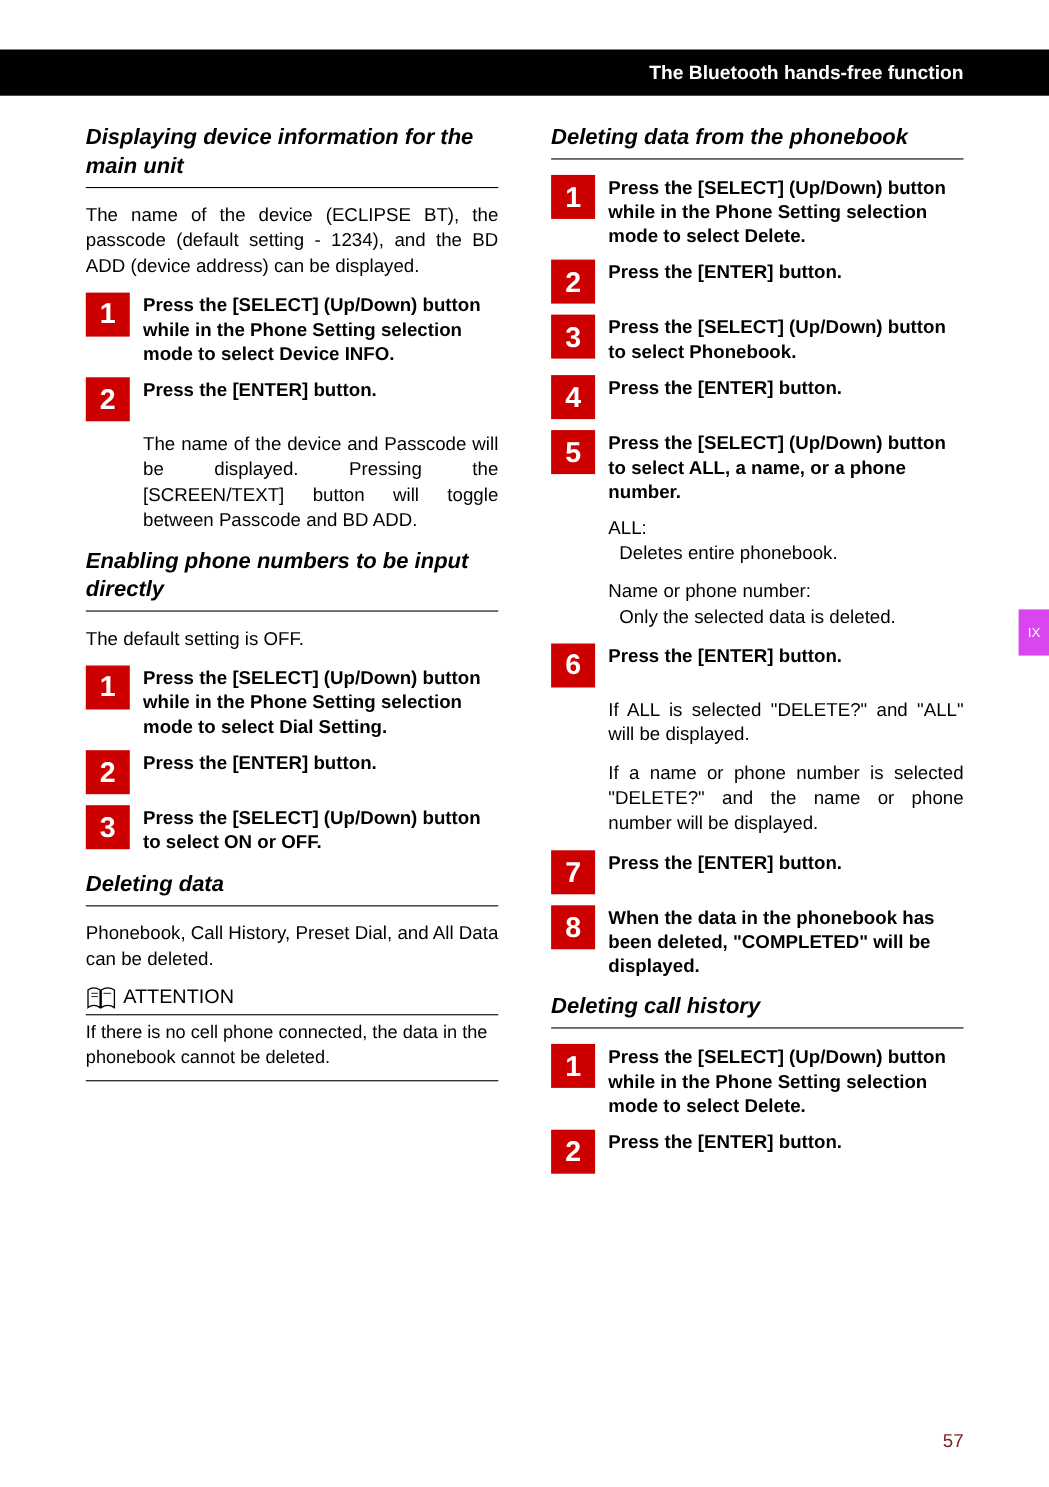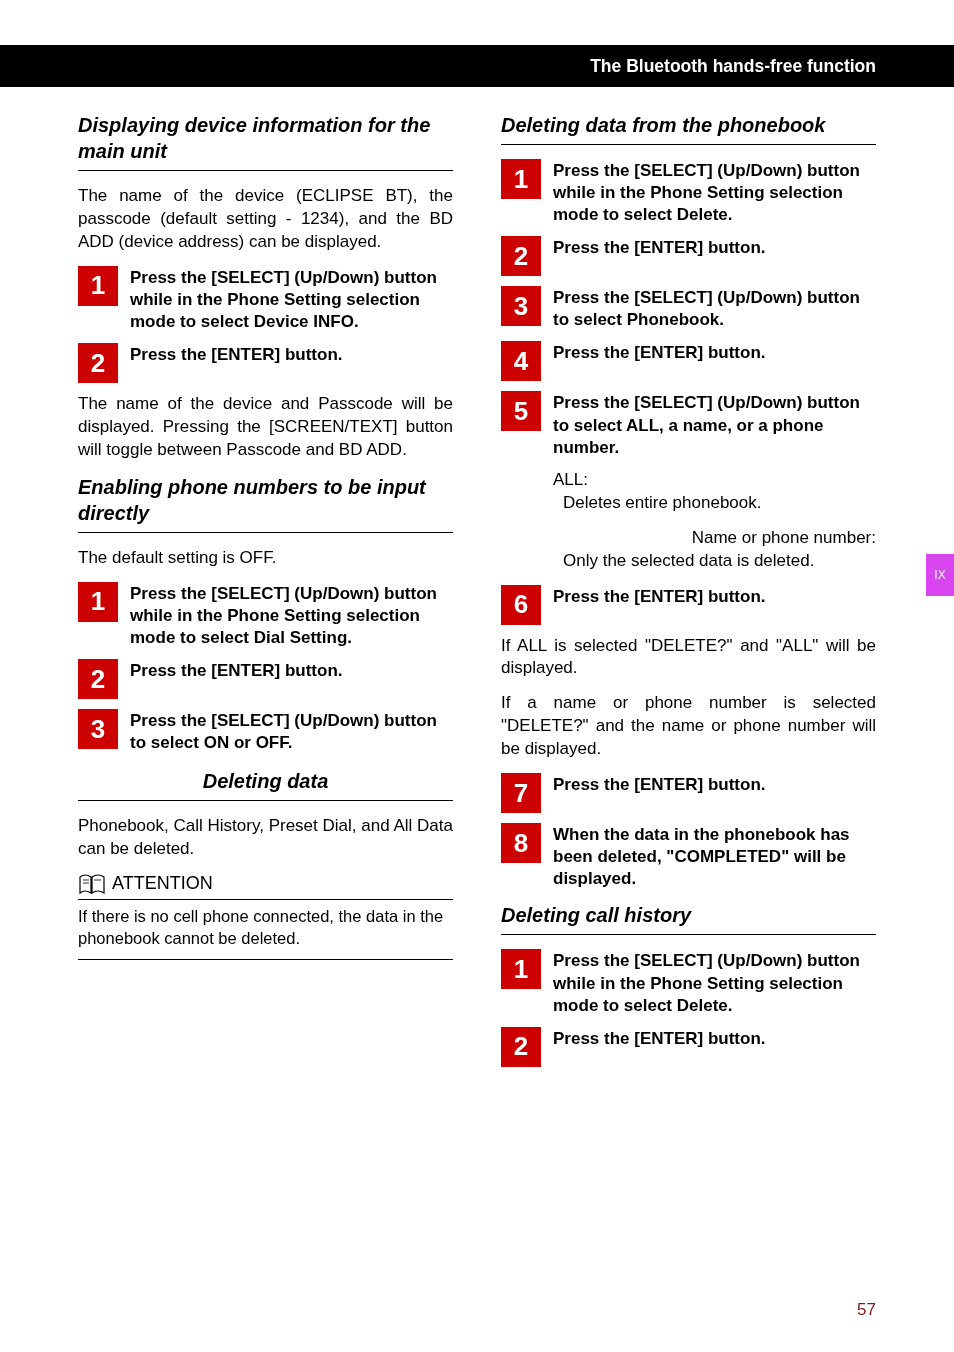--- a/index.html
+++ b/index.html
@@ -8,21 +8,21 @@
   .header-bar { position: absolute; top: 45px; left: 0; right: 0; height: 42px; background: #000; display: flex; justify-content: flex-end; align-items: center; padding-right: 78px; }
   .header-bar span { color: #fff; font-weight: bold; font-size: 17.5px; }
   .content { margin-top: 60px; display: flex; gap: 48px; }
   .col { width: 50%; }
   .sect-title { font-style: italic; font-weight: bold; font-size: 20px; line-height: 1.3; margin-bottom: 6px; }
   .sect-rule { border-bottom: 1px solid #000; margin-bottom: 14px; }
   .body-text { font-size: 17px; line-height: 1.35; text-align: justify; margin-bottom: 12px; }
   .step { display: flex; margin-bottom: 10px; }
   .step-num { flex: 0 0 40px; height: 40px; background: #c00; color: #fff; font-weight: bold; font-size: 26px; display: flex; align-items: center; justify-content: center; margin-right: 12px; }
   .step-text { flex: 1; font-size: 17px; font-weight: bold; line-height: 1.3; padding-top: 1px; }
-  .sub-text { font-size: 17px; line-height: 1.35; text-align: justify; margin-bottom: 12px; }
+  .sub-text { font-size: 17px; line-height: 1.35; text-align: justify; margin-left: 52px; margin-bottom: 12px; }
   .sub-text.hanging-all { margin-left: 52px; }
   .sub-text.hanging-indent { margin-left: 62px; text-align: left; }
   .att-block { margin-top: 10px; }
   .att-head { display: flex; border-bottom: 1px solid #000; padding-bottom: 4px; margin-bottom: 6px; }
   .att-icon { width: 28px; height: 22px; margin-right: 6px; }
   .att-label { font-size: 18px; }
   .att-text { font-size: 16.5px; line-height: 1.3; margin-bottom: 6px; }
   .att-tail { border-bottom: 1px solid #000; height: 1px; margin-top: 10px; }
   .side-tab { position: absolute; right: 0; top: 554px; width: 28px; height: 42px; background: #d946ef; color: #fff; font-size: 12px; display: flex; align-items: center; justify-content: center; }
   .page-num { position: absolute; bottom: 32px; right: 78px; font-size: 17px; color: #7f1d1d; }
@@ -68,21 +68,21 @@
       </div>
       <div class="step">
         <div class="step-num">2</div>
         <div class="step-text">Press the [ENTER] button.</div>
       </div>
       <div class="step">
         <div class="step-num">3</div>
         <div class="step-text">Press the [SELECT] (Up/Down) button to select ON or OFF.</div>
       </div>
 
-      <div class="sect-title" style="margin-top:14px;text-align:center;">Deleting data</div>
+      <div class="sect-title" style="margin-top:14px;">Deleting data</div>
       <div class="sect-rule"></div>
       <div class="body-text">Phonebook, Call History, Preset Dial, and All Data can be deleted.</div>
 
       <div class="att-block">
         <div class="att-head">
           <svg class="att-icon" viewBox="0 0 28 22">
             <path d="M2 4 Q7 0 13 4 L13 20 Q7 16 2 20 Z M14 4 Q20 0 26 4 L26 20 Q20 16 14 20 Z" fill="none" stroke="#000" stroke-width="1.2"></path>
             <path d="M5 7 L11 7 M5 10 L11 10 M16 7 L23 7" stroke="#000" stroke-width="0.8"></path>
           </svg>
           <span class="att-label">ATTENTION</span>
@@ -113,21 +113,21 @@
       <div class="step">
         <div class="step-num">4</div>
         <div class="step-text">Press the [ENTER] button.</div>
       </div>
       <div class="step">
         <div class="step-num">5</div>
         <div class="step-text">Press the [SELECT] (Up/Down) button to select ALL, a name, or a phone number.</div>
       </div>
       <div class="sub-text hanging-all" style="text-align:left; margin-bottom:0;">ALL:</div>
       <div class="sub-text hanging-indent" style="margin-bottom:8px;">Deletes entire phonebook.</div>
-      <div class="sub-text hanging-all" style="text-align:right; margin-bottom:0;margin-top:12px;">Name or phone number:</div>
+      <div class="sub-text hanging-all" style="text-align:left; margin-bottom:0;margin-top:12px;">Name or phone number:</div>
       <div class="sub-text hanging-indent">Only the selected data is deleted.</div>
 
       <div class="step">
         <div class="step-num">6</div>
         <div class="step-text">Press the [ENTER] button.</div>
       </div>
       <div class="sub-text">If ALL is selected "DELETE?" and "ALL" will be displayed.</div>
       <div class="sub-text">If a name or phone number is selected "DELETE?" and the name or phone number will be displayed.</div>
 
       <div class="step">

